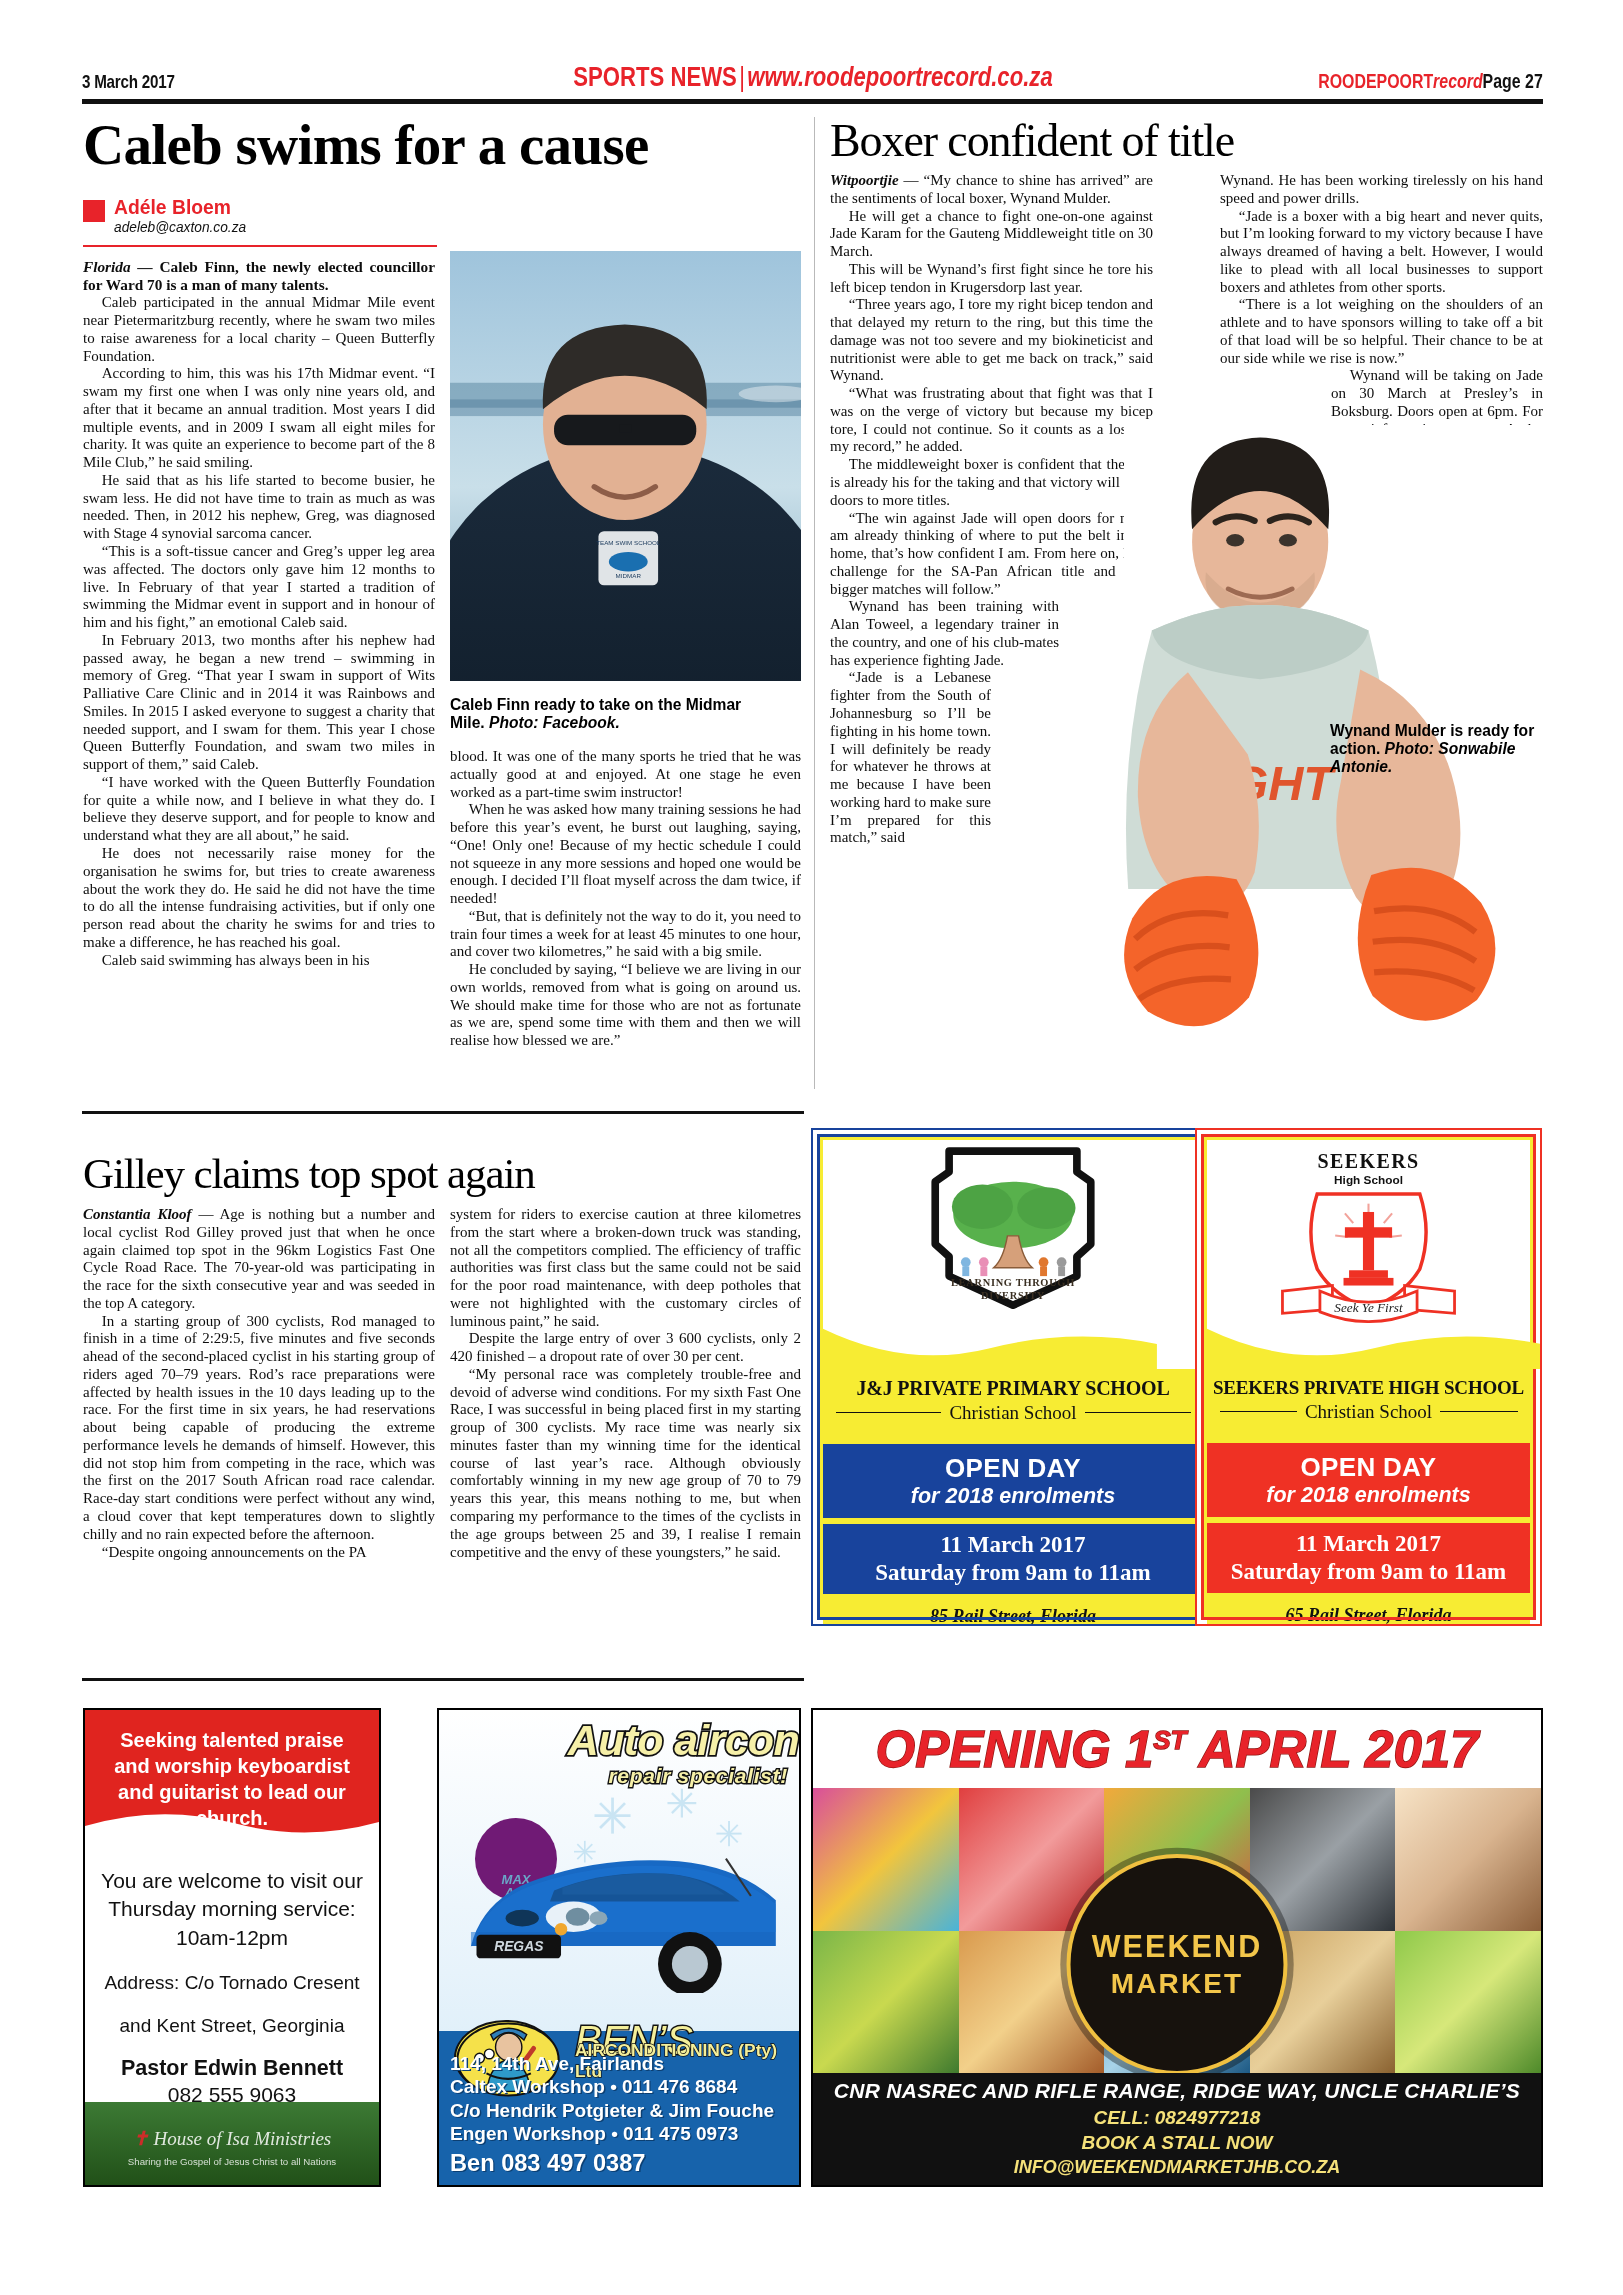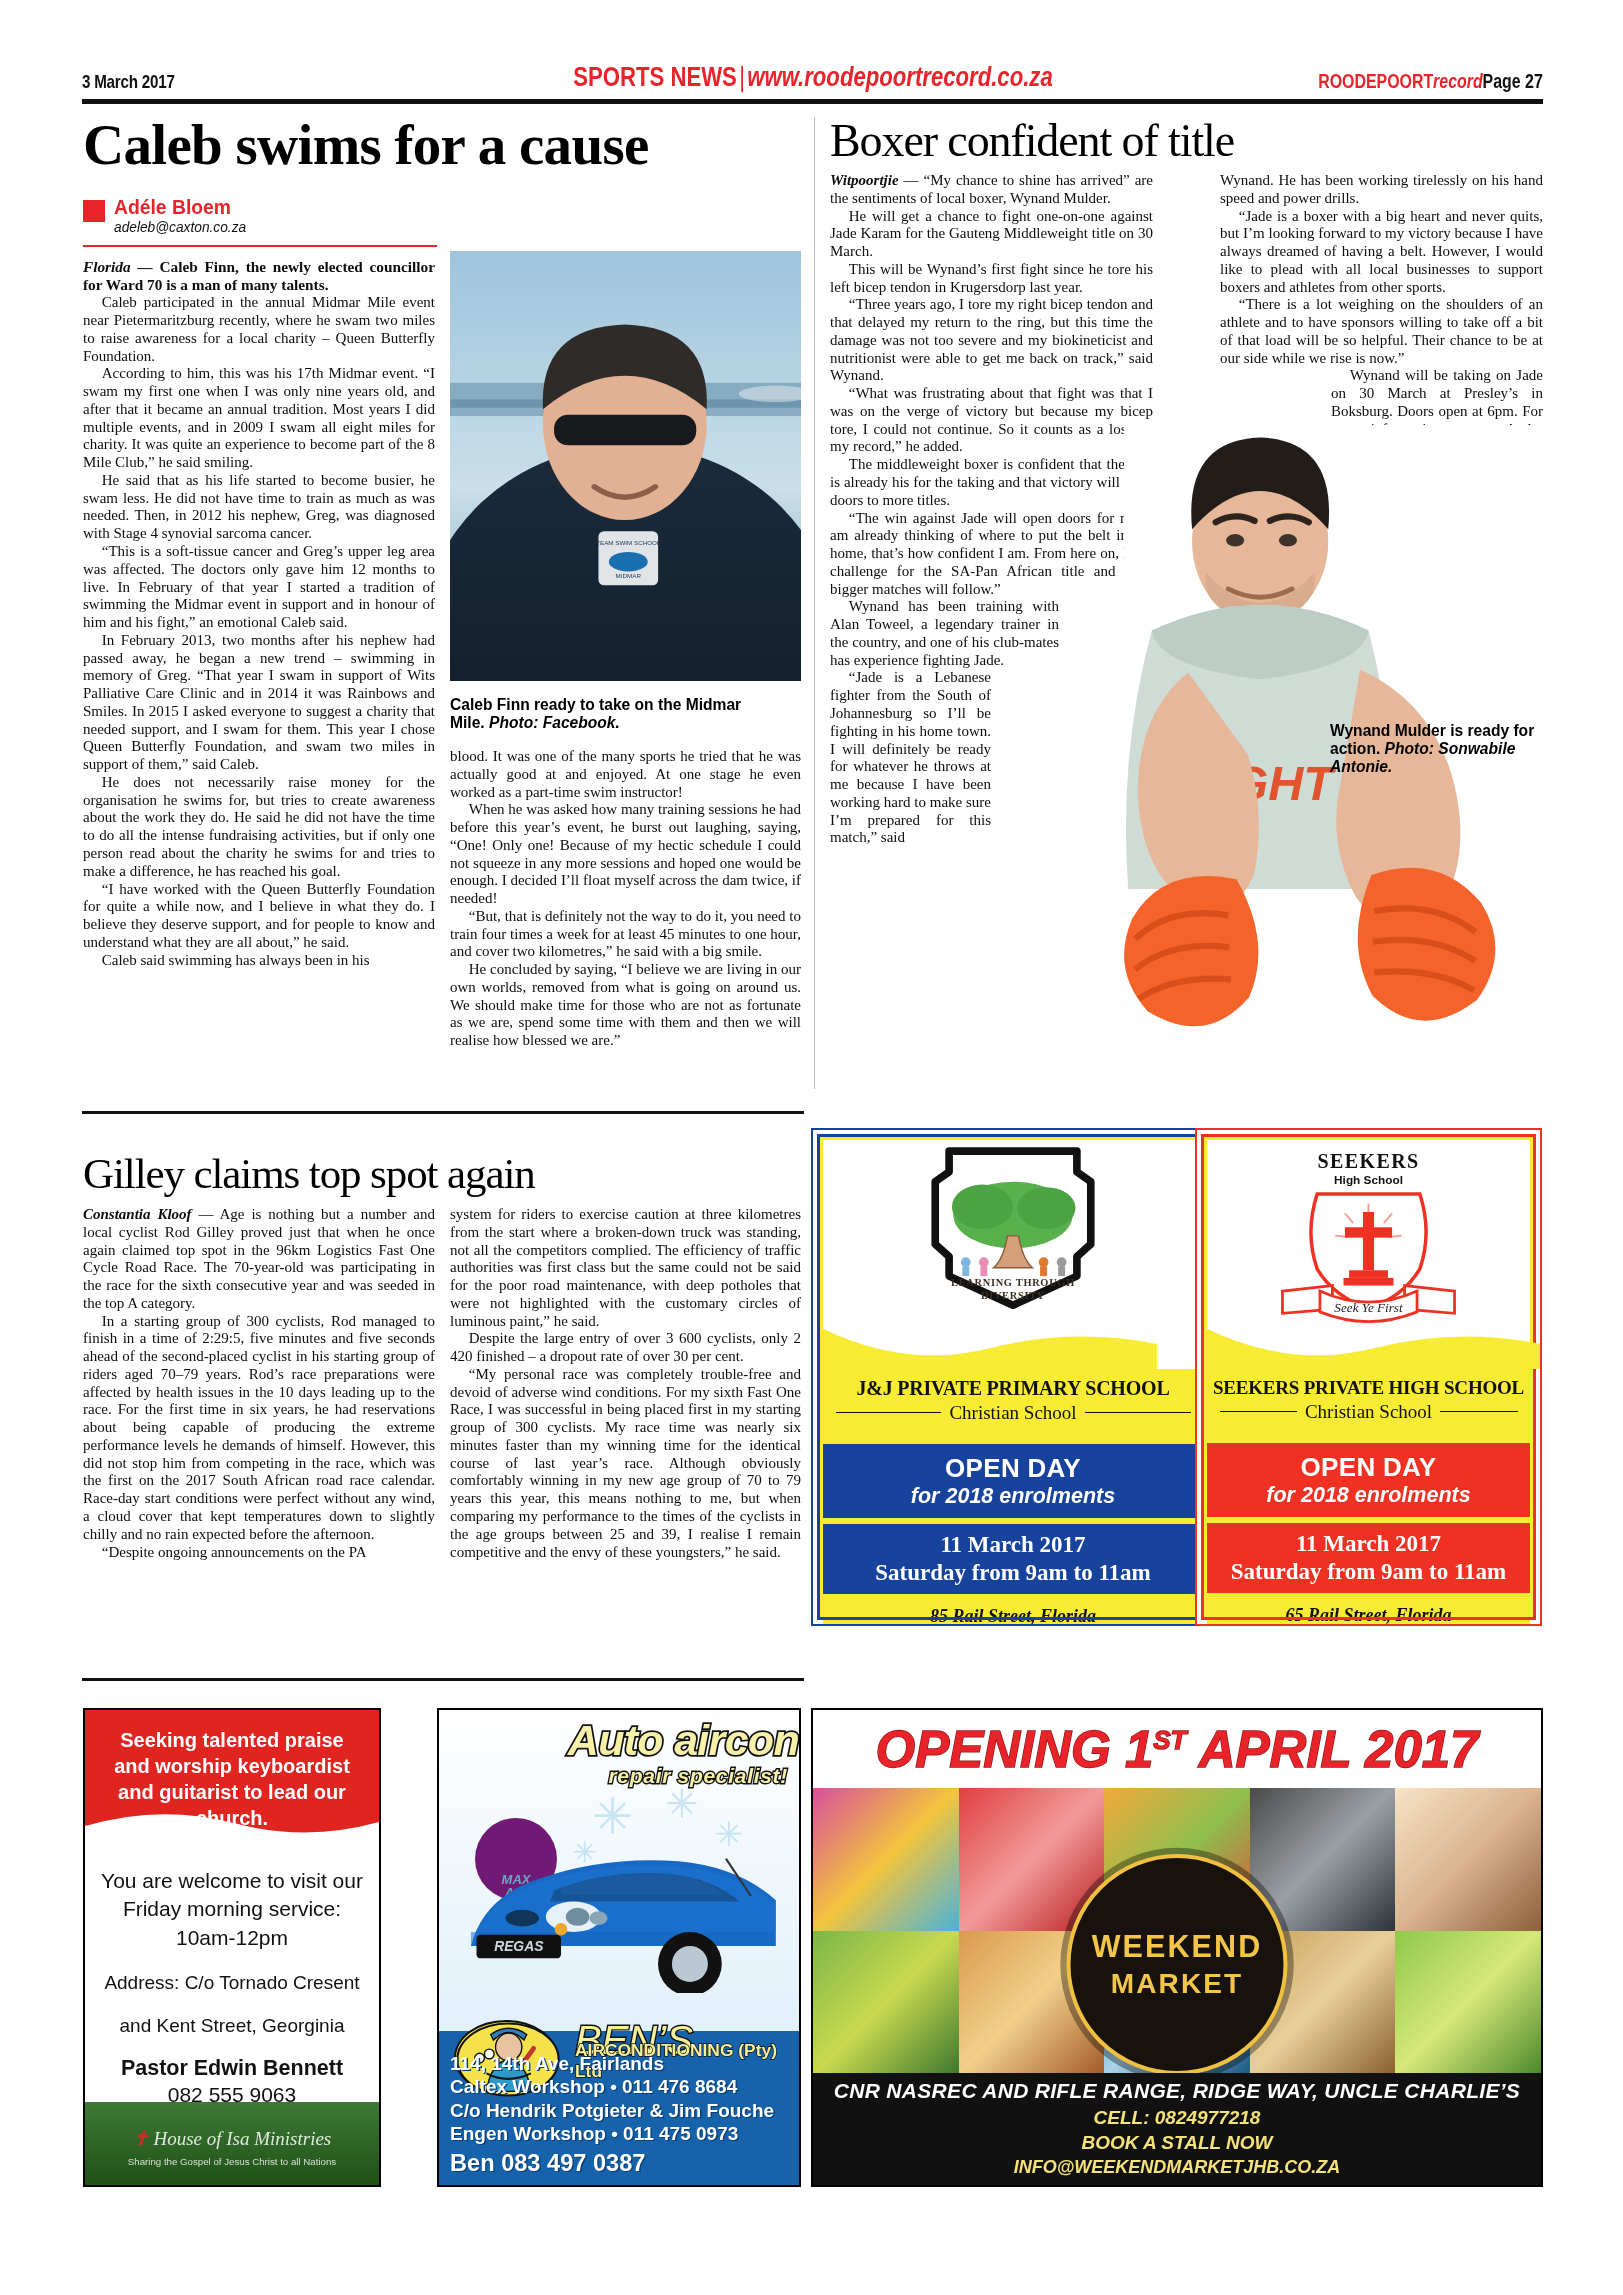--- a/index.html
+++ b/index.html
@@ -276,22 +276,22 @@
   </div>
   <div class="byline-rule"></div>
 
   <div id="c1" class="col">
     <p class="lead"><span class="place">Florida</span><span> — Caleb Finn, the newly elected councillor for Ward 70 is a man of many talents.</span></p>
     <p>Caleb participated in the annual Midmar Mile event near Pietermaritzburg recently, where he swam two miles to raise awareness for a local charity – Queen Butterfly Foundation.</p>
     <p>According to him, this was his 17th Midmar event. “I swam my first one when I was only nine years old, and after that it became an annual tradition. Most years I did multiple events, and in 2009 I swam all eight miles for charity. It was quite an experience to become part of the 8 Mile Club,” he said smiling.</p>
     <p>He said that as his life started to become busier, he swam less. He did not have time to train as much as was needed. Then, in 2012 his nephew, Greg, was diagnosed with Stage 4 synovial sarcoma cancer.</p>
     <p>“This is a soft-tissue cancer and Greg’s upper leg area was affected. The doctors only gave him 12 months to live. In February of that year I started a tradition of swimming the Midmar event in support and in honour of him and his fight,” an emotional Caleb said.</p>
     <p>In February 2013, two months after his nephew had passed away, he began a new trend – swimming in memory of Greg. “That year I swam in support of Wits Palliative Care Clinic and in 2014 it was Rainbows and Smiles. In 2015 I asked everyone to suggest a charity that needed support, and I swam for them. This year I chose Queen Butterfly Foundation, and swam two miles in support of them,” said Caleb.</p>
+    <p>“I have worked with the Queen Butterfly Foundation for quite a while now, and I believe in what they do. I believe they deserve support, and for people to know and understand what they are all about,” he said.</p>
     <p>He does not necessarily raise money for the organisation he swims for, but tries to create awareness about the work they do. He said he did not have the time to do all the intense fundraising activities, but if only one person read about the charity he swims for and tries to make a difference, he has reached his goal.</p>
-    <p>“I have worked with the Queen Butterfly Foundation for quite a while now, and I believe in what they do. I believe they deserve support, and for people to know and understand what they are all about,” he said.</p>
     <p>Caleb said swimming has always been in his</p>
   </div>
 
   <div class="photo" id="photo-caleb">
     <svg width="351" height="430" viewBox="0 0 506 620" preserveAspectRatio="none">
       <defs>
         <linearGradient id="sky" x1="0" y1="0" x2="0" y2="1">
           <stop offset="0%" stop-color="#9fc4dc"></stop>
             <stop offset="55%" stop-color="#c9dfe9"></stop>
             <stop offset="100%" stop-color="#7fa7be"></stop>
@@ -503,21 +503,21 @@
 
   <div id="ad-church">
     <div class="red-top">
       <div class="t">Seeking talented praise and worship keyboardist and guitarist to lead our church.</div>
       <svg class="wave" viewBox="0 0 430 56" preserveAspectRatio="none">
         <path d="M0 26 Q108 -6 215 22 Q322 50 430 18 L430 56 L0 56 Z" fill="#ffffff"></path>
       </svg>
     </div>
     <div class="body">
       <div class="svc">You are welcome to visit our</div>
-      <div class="svc">Friday morning service:</div>
+      <div class="svc">Thursday morning service:</div>
       <div class="svc">10am-12pm</div>
       <div class="addr">Address: C/o Tornado Cresent</div>
       <div class="addr">and Kent Street, Georginia</div>
       <div class="pastor">Pastor Edwin Bennett</div>
       <div class="tel">082 555 9063</div>
       <div class="tel">egb@telkomsa.net</div>
     </div>
     <div class="green"></div>
     <div class="gname">
       <span style="color:#e8232a;font-weight:700">✝</span> <span>House of Isa Ministries</span>

